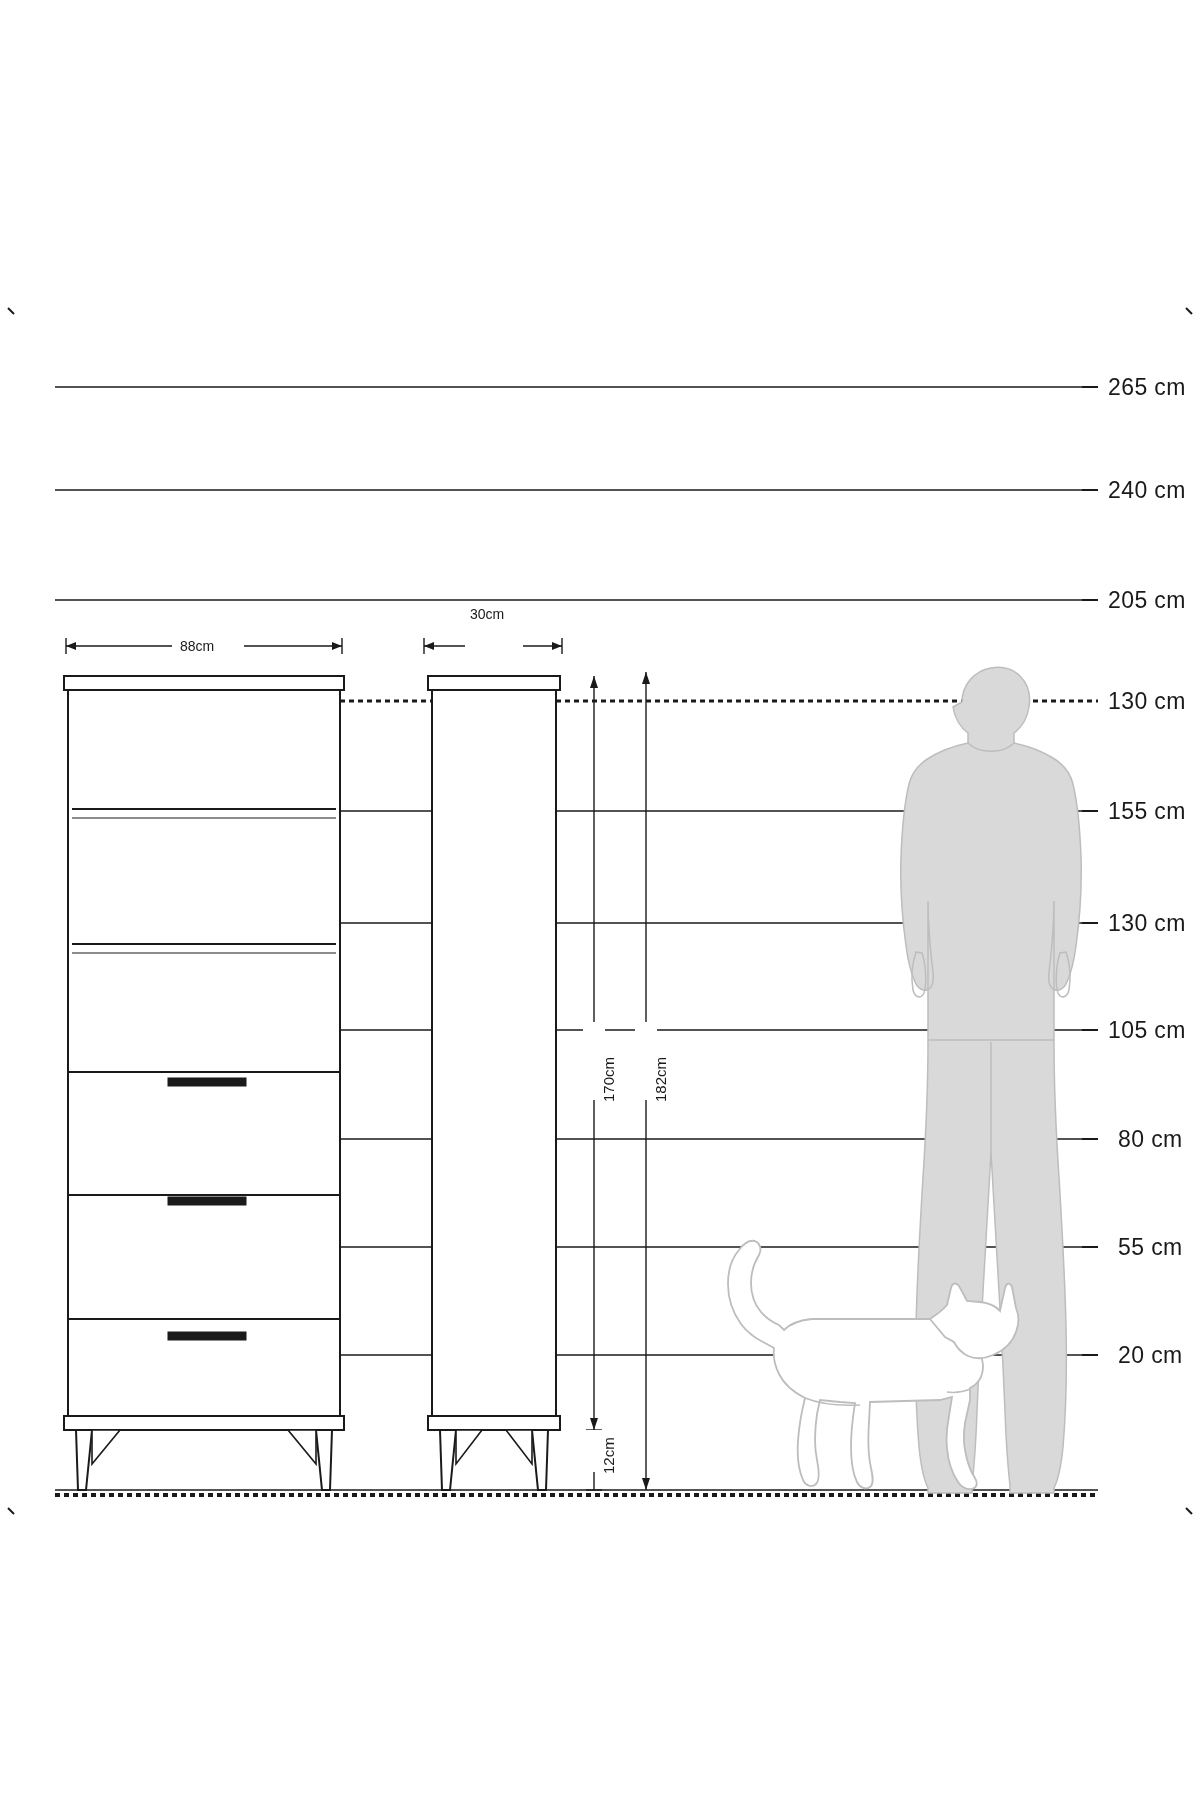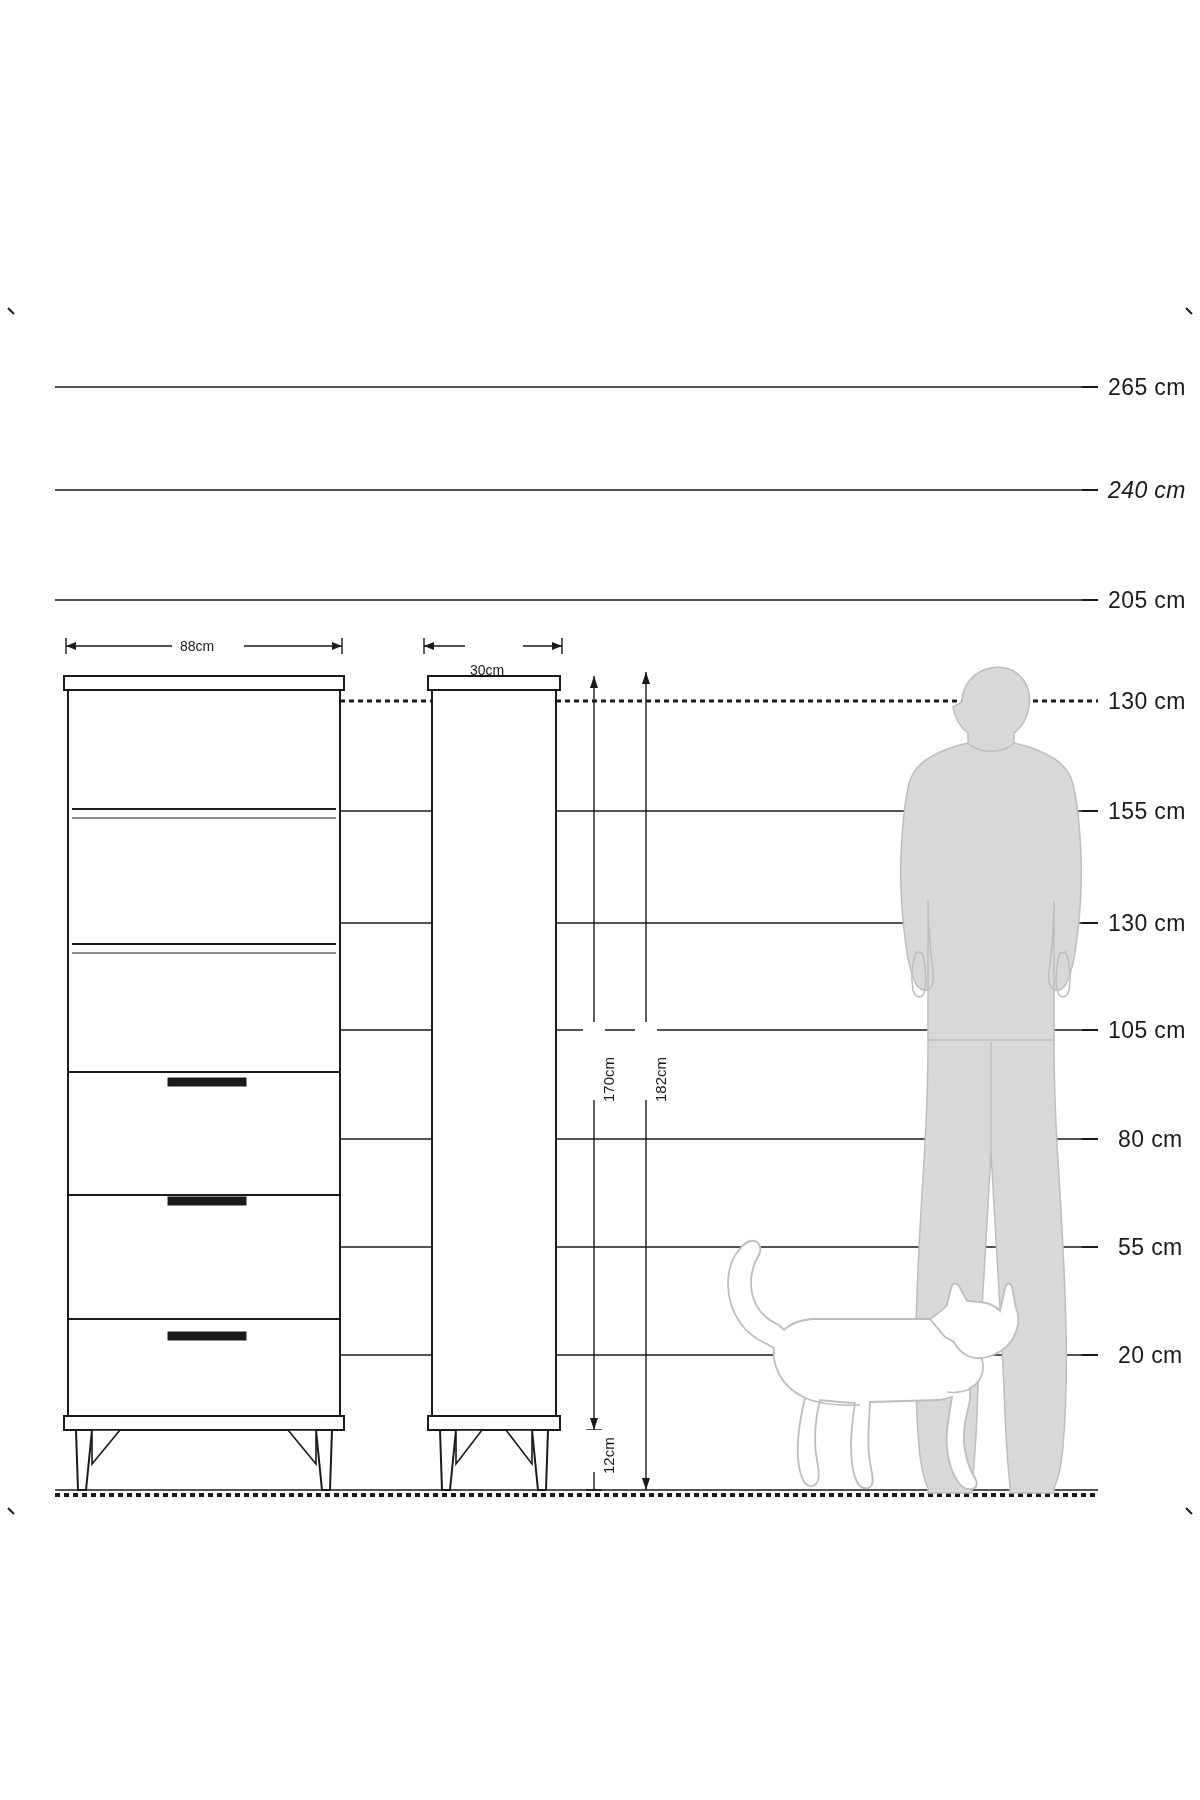--- a/index.html
+++ b/index.html
@@ -304,30 +304,30 @@
         L 945 1325
         Z"></path>
 
       <path fill="none" stroke="#bdbdbd" stroke-width="1.5" d="M805 1386 C 820 1392, 840 1394, 860 1393"></path>
       <path fill="none" stroke="#bdbdbd" stroke-width="1.5" d="M947 1380 C 955 1381, 963 1380, 970 1377"></path>
     </g>
 
   </svg>
 
   <div class="lbl scale-label" style="left:1108px; top:362px;">265 cm</div>
-  <div class="lbl scale-label" style="left:1108px; top:465px;font-style:italic;">240 cm</div>
+  <div class="lbl scale-label" style="left:1108px; top:465px;">240 cm</div>
   <div class="lbl scale-label" style="left:1108px; top:575px;">205 cm</div>
   <div class="lbl scale-label" style="left:1108px; top:676px;">130 cm</div>
   <div class="lbl scale-label" style="left:1108px; top:786px;">155 cm</div>
   <div class="lbl scale-label" style="left:1108px; top:898px;">130 cm</div>
   <div class="lbl scale-label" style="left:1108px; top:1005px;">105 cm</div>
   <div class="lbl scale-label" style="left:1118px; top:1114px;">80 cm</div>
   <div class="lbl scale-label" style="left:1118px; top:1222px;">55 cm</div>
   <div class="lbl scale-label" style="left:1118px; top:1330px;">20 cm</div>
 
   <div class="lbl dim-label" style="left:180px; top:626px;">88cm</div>
-  <div class="lbl dim-label" style="left:470px; top:650px;">30cm</div>
+  <div class="lbl dim-label" style="left:470px; top:594px;">30cm</div>
 
   <div class="lbl vdim-label" style="left:600px; top:1090px; transform: rotate(-90deg);">170cm</div>
   <div class="lbl vdim-label" style="left:652px; top:1090px; transform: rotate(-90deg);">182cm</div>
   <div class="lbl vdim-label" style="left:600px; top:1462px; transform: rotate(-90deg);">12cm</div>
 
 </div>
 
 </body></html>

